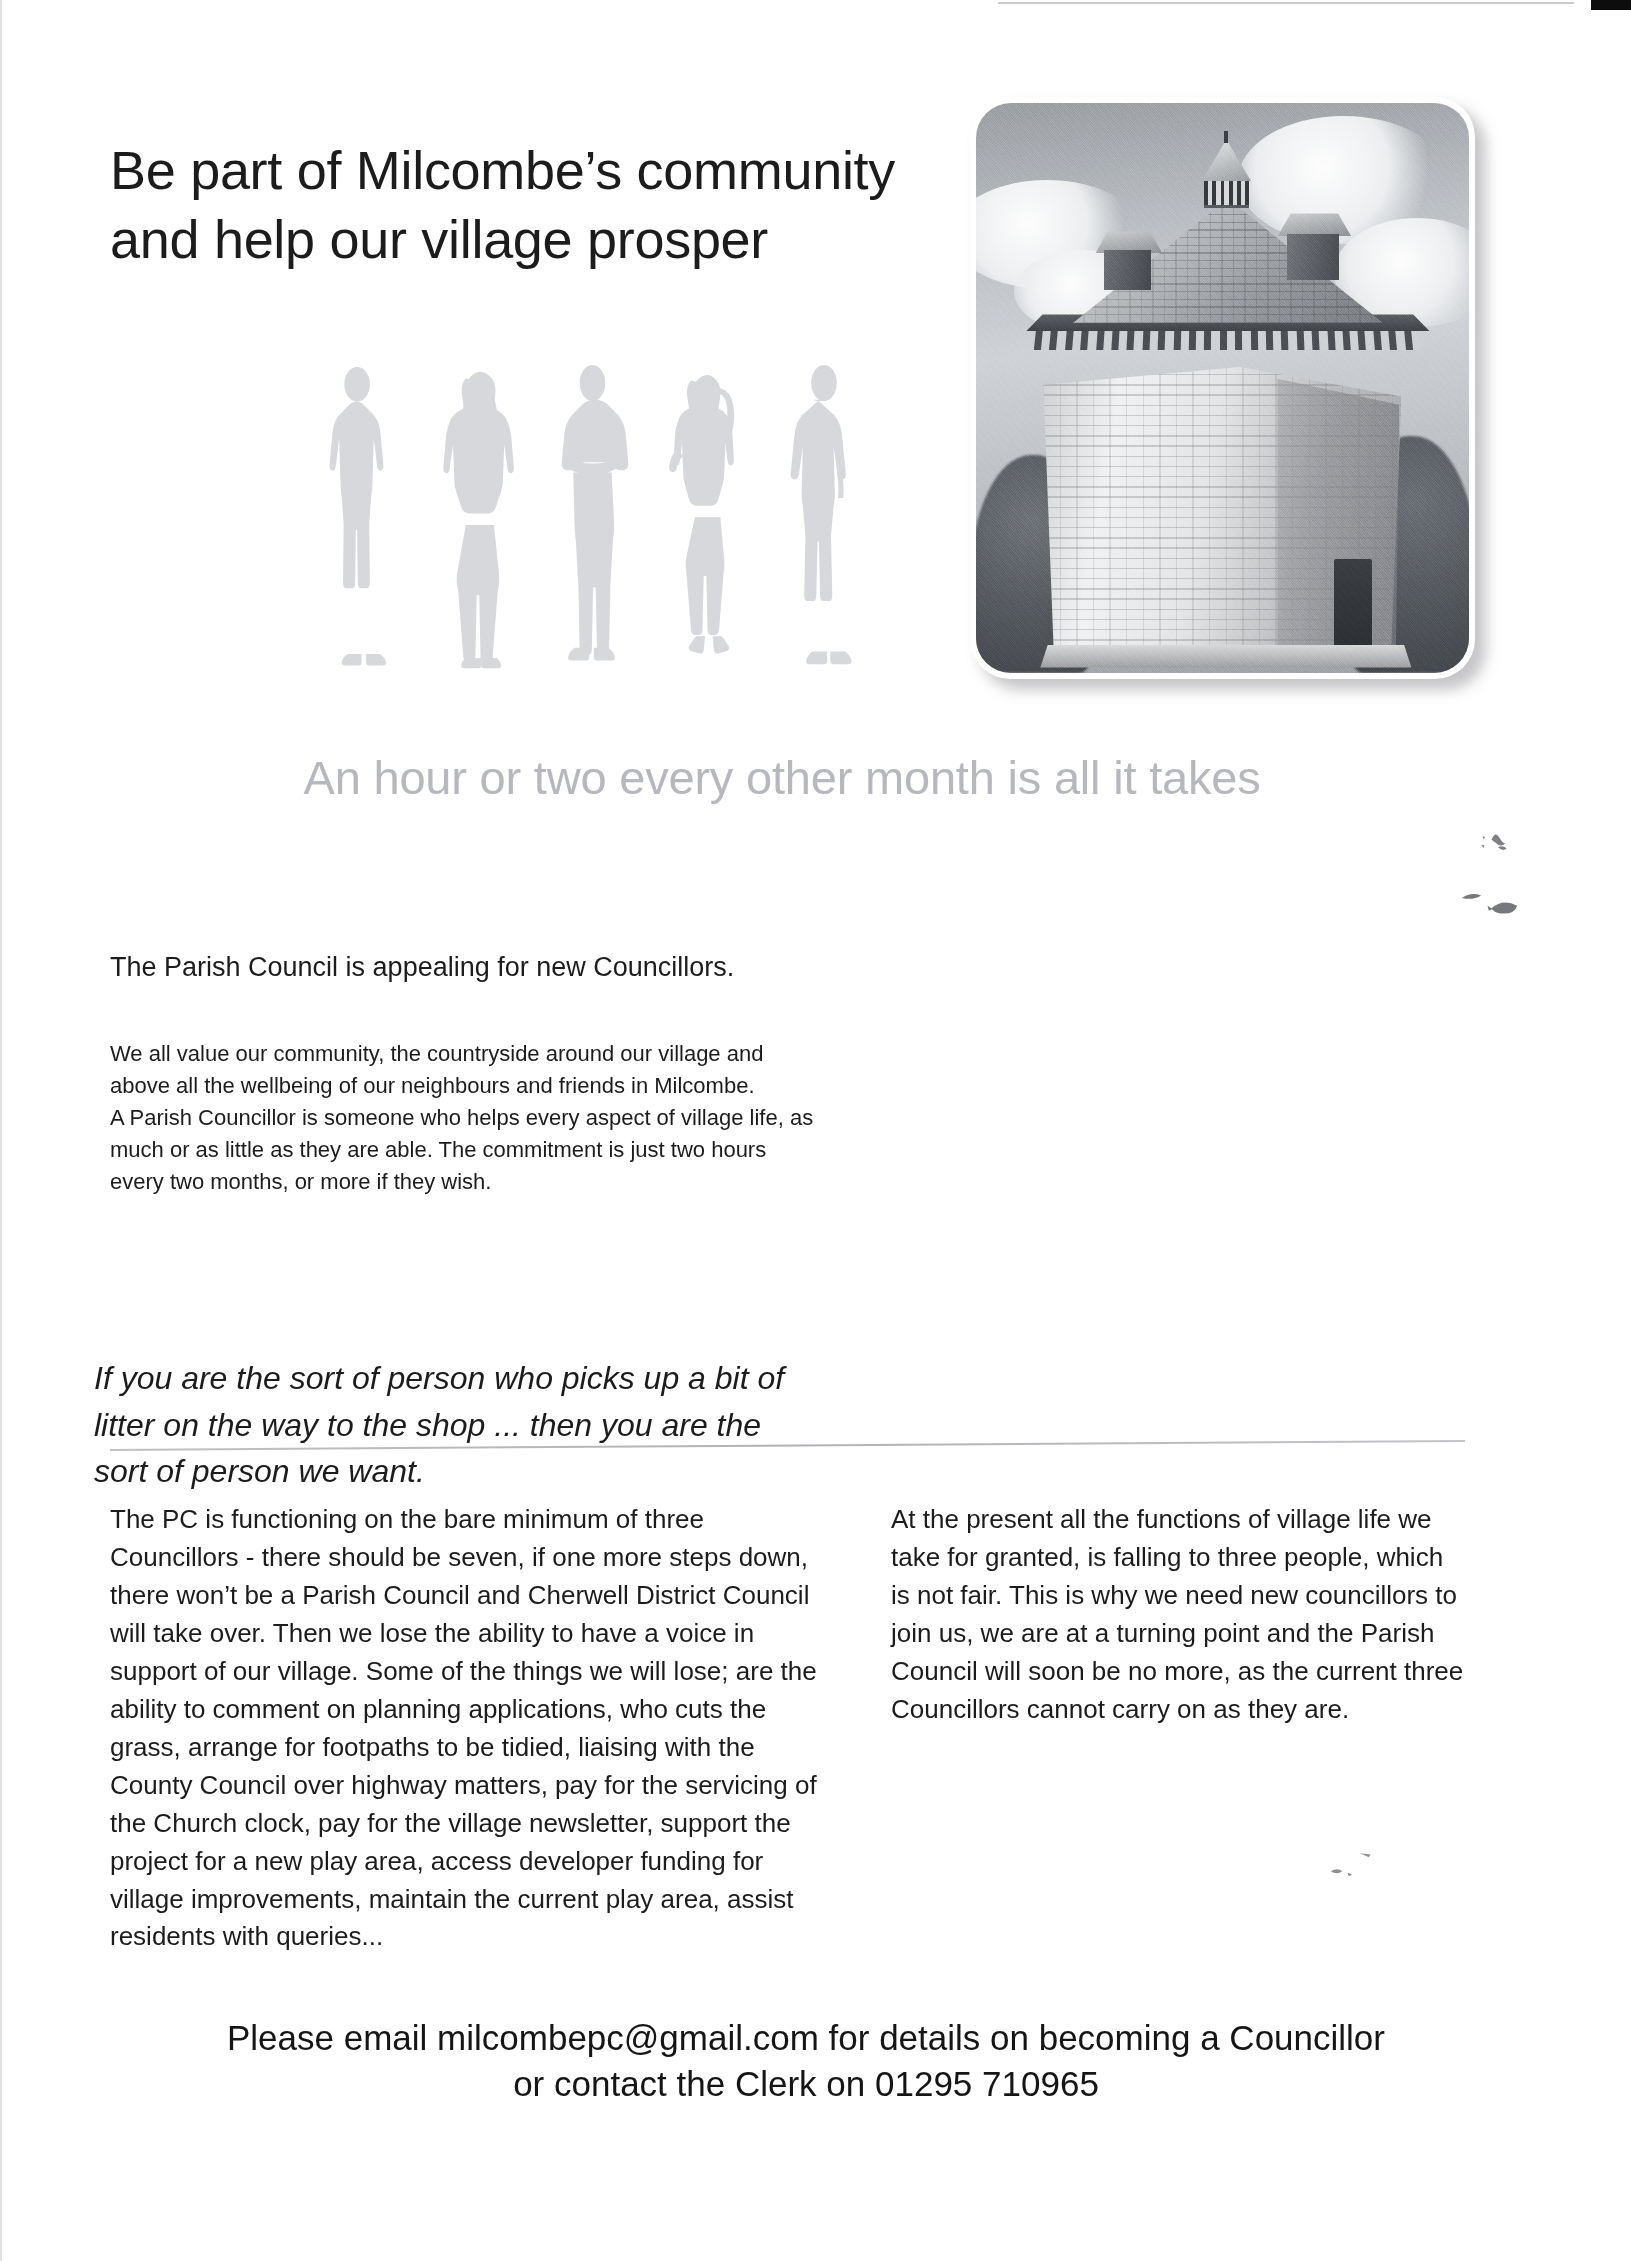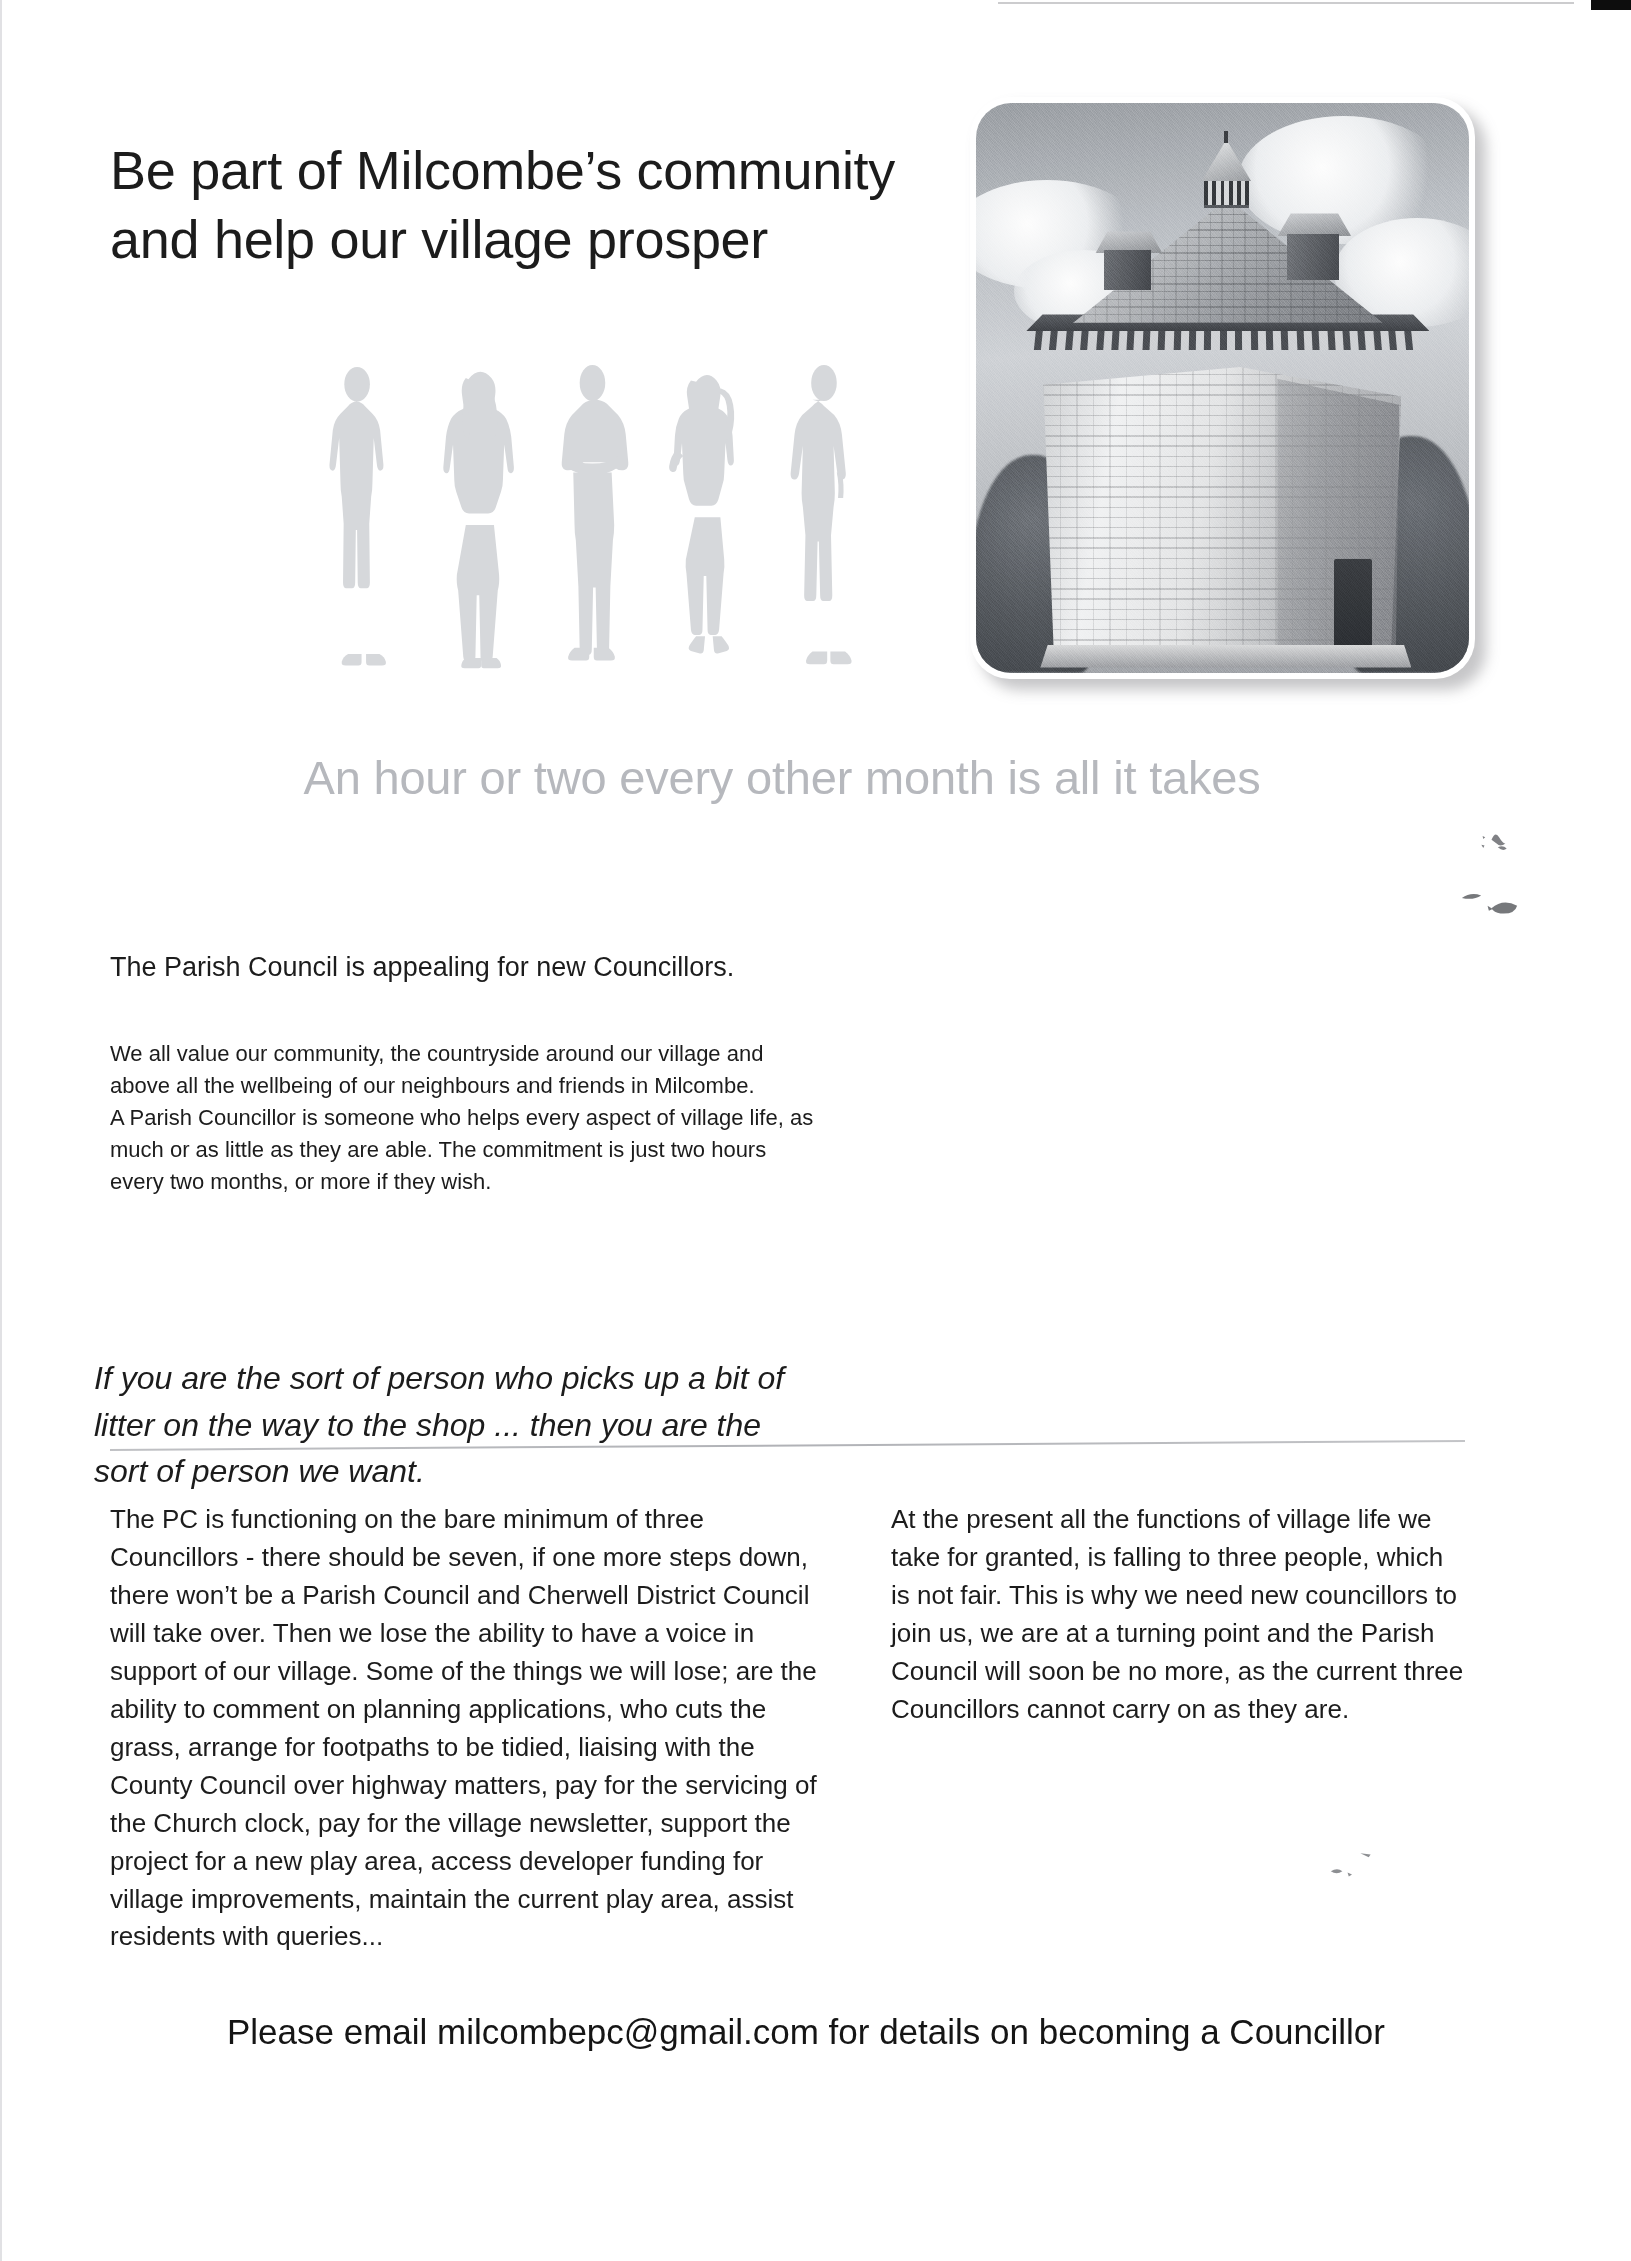--- a/index.html
+++ b/index.html
@@ -340,21 +340,21 @@
   .footer {
     position: absolute;
     left: 83px;
     top: 2009px;
     width: 1446px;
     text-align: center;
     font-size: 35px;
     line-height: 1.30;
     color: #151515;
   }
-  .footer-line-1 { display: block; }
+  .footer-line-1 { display: block; margin-top: 6px; }
   .footer-line-2 { display: block; }
 </style>
 </head>
 <body>
 
 <div class="scan-left-edge"></div>
 <div class="scan-top-streak"></div>
 <div class="scan-black-block"></div>
 
 <svg class="smudge" style="left:1472px; top:822px;" width="77" height="38" viewBox="0 0 120 60">
@@ -471,14 +471,15 @@
 A Parish Councillor is someone who helps every aspect of village life, as much or as little as they are able. The commitment is just two hours every two months, or more if they wish.</p>
 <p class="italic-para">If you are the sort of person who picks up a bit of litter on the way to the shop ... then you are the sort of person we want.</p>
 
 <div class="divider"></div>
 
 <p class="col-left">The PC is functioning on the bare minimum of three Councillors - there should be seven, if one more steps down, there won’t be a Parish Council and Cherwell District Council will take over.  Then we lose the ability to have a voice in support of our village. Some of the things we will lose; are the ability to comment on planning applications, who cuts the grass, arrange for footpaths to be tidied, liaising with the County Council over highway matters, pay for the servicing of the Church clock, pay for the village newsletter, support the project for a new play area, access developer funding for village improvements, maintain the current play area, assist residents with queries...</p>
 <p class="col-right">At the present all the functions of village life we take for granted, is falling to three people, which is not fair. This is why we need new councillors to join us, we are at a turning point and the Parish Council will soon be no more, as the current three Councillors cannot carry on as they are.</p>
 
 <div class="footer">
   <span class="footer-line-1">Please email milcombepc@gmail.com for details on becoming a Councillor</span>
+  <span class="footer-line-2">or contact the Clerk on 01295 710965</span>
 </div>
 
 
 </body></html>

